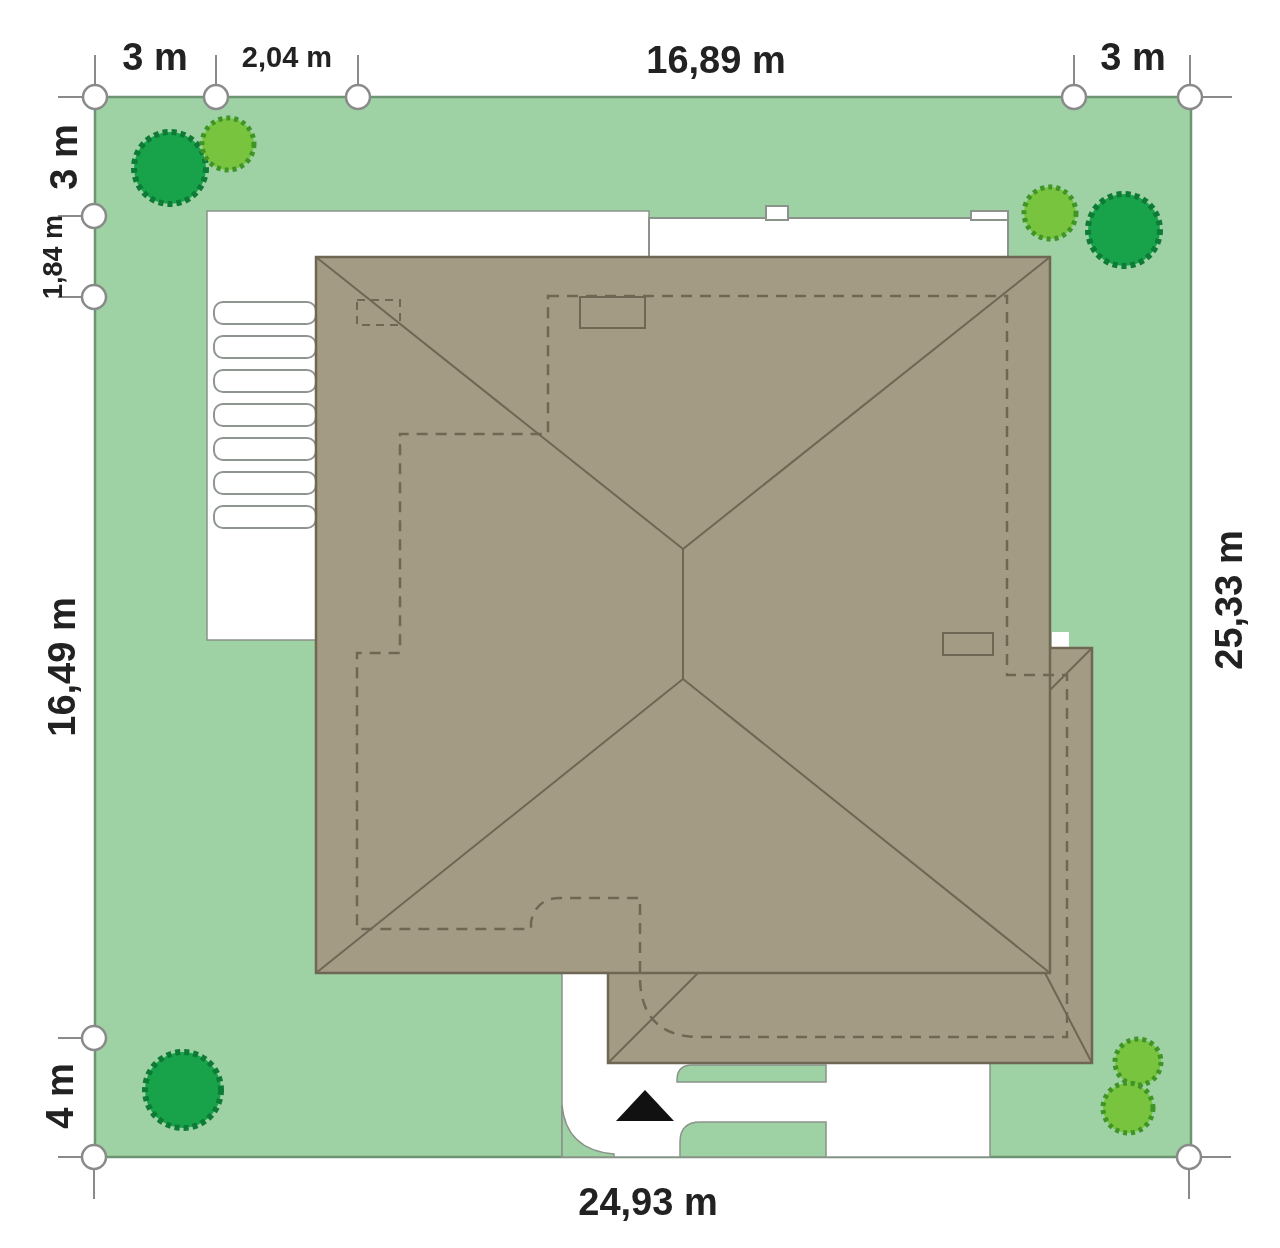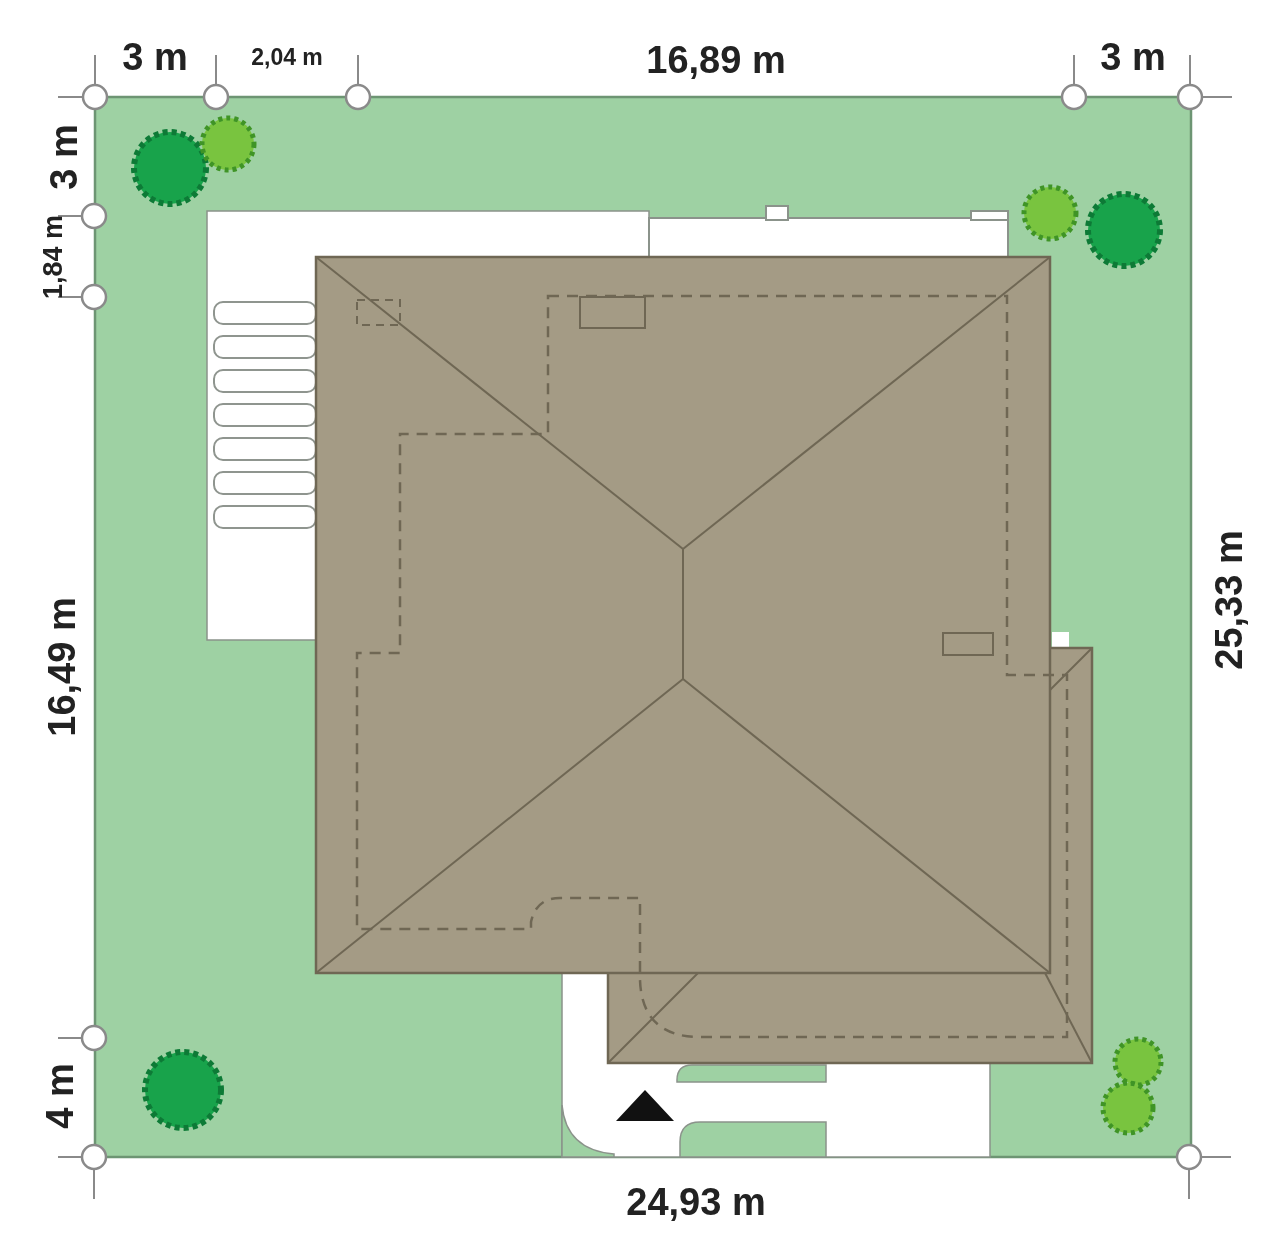--- a/index.html
+++ b/index.html
@@ -1,21 +1,21 @@
 <!DOCTYPE html>
 <html><head>
 <meta charset="utf-8">
 <style>
   html,body{margin:0;padding:0;background:#ffffff;}
   .canvas{position:relative;width:1280px;height:1248px;background:#ffffff;overflow:hidden;
           font-family:"Liberation Sans", sans-serif;}
   .plan-svg{position:absolute;left:0;top:0;}
   .label{position:absolute;color:#222222;font-weight:bold;white-space:nowrap;
          transform:translate(-50%,-50%);font-size:38px;line-height:1;}
-  .label.small{font-size:23px;}
+  .label.small{font-size:29px;}
   .label.tiny{font-size:27px;}
   .label.vert{transform:translate(-50%,-50%) rotate(-90deg);}
 </style>
 </head>
 <body>
 
 <div class="canvas">
 
   <svg class="plan-svg" width="1280" height="1248" viewBox="0 0 1280 1248">
 
@@ -118,14 +118,14 @@
   <div class="label" style="left:716px;top:60px;text-align:center;">16,89 m</div>
   <div class="label" style="left:1133px;top:57px;">3 m</div>
 
   <div class="label vert" style="left:64px;top:157px;">3 m</div>
   <div class="label vert tiny" style="left:53px;top:257px;">1,84 m</div>
   <div class="label vert" style="left:62px;top:667px;">16,49 m</div>
   <div class="label vert" style="left:60px;top:1096px;">4 m</div>
 
   <div class="label vert" style="left:1229px;top:600px;">25,33 m</div>
 
-  <div class="label" style="left:648px;top:1202px;margin-left:48px;">24,93 m</div>
+  <div class="label" style="left:648px;top:1202px;">24,93 m</div>
 </div>
 
 </body></html>

